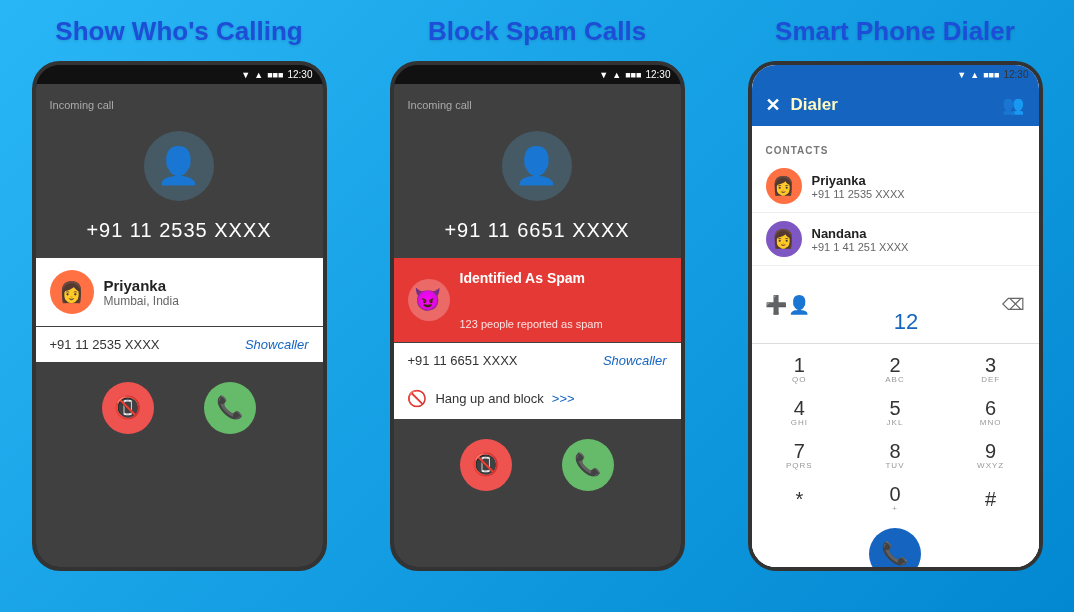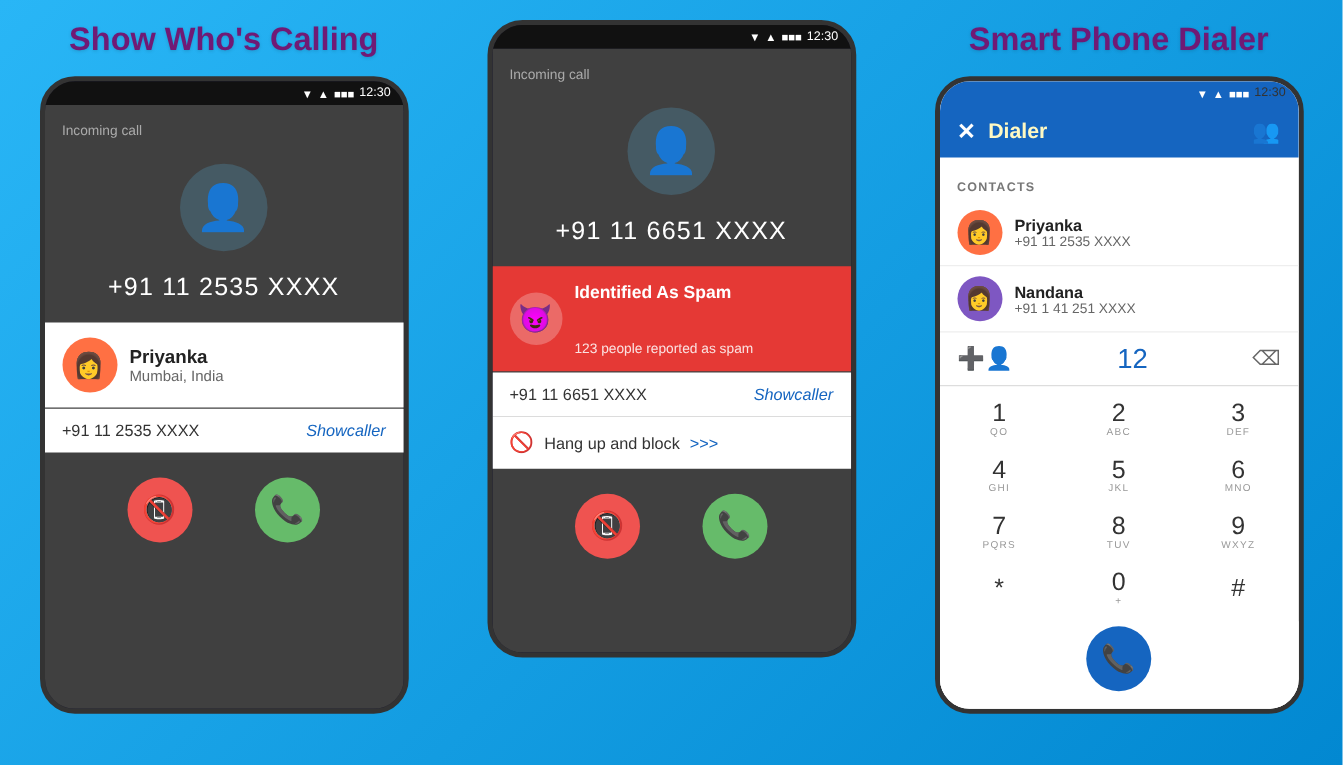--- a/index.html
+++ b/index.html
@@ -17,21 +17,21 @@
 
     .section {
       display: flex;
       flex-direction: column;
       align-items: center;
       width: 330px;
       height: 580px;
     }
 
     .section-title {
-      color: #701a75;
+      color: #1d4ed8;
       font-size: 26px;
       font-weight: bold;
       margin-bottom: 14px;
       text-align: right;
       text-shadow: 0 1px 3px rgba(0,0,0,0.15);
     }
 
     .phone-mockup {
       background: #1a1a2e;
       border-radius: 28px;
@@ -341,20 +341,21 @@
       color: #1565c0;
       font-size: 18px;
     }
 
     .dialer-input-val {
       flex: 1;
       text-align: center;
       font-size: 22px;
       color: #1565c0;
       font-weight: 300;
+      margin-top: 35px;
     }
 
     .backspace-icon {
       color: #666;
       font-size: 16px;
     }
 
     .dialpad {
       display: grid;
       grid-template-columns: repeat(3, 1fr);
@@ -429,20 +430,21 @@
       </div>
       <div class="call-buttons">
         <div class="call-btn decline-btn">📵</div>
         <div class="call-btn accept-btn">📞</div>
       </div>
     </div>
   </div>
 </div>
 
 <div class="section">
+  <div class="section-title">Block Spam Calls</div>
   <div class="phone-mockup">
     <div class="status-bar">
       <span style="color:white;font-size:9px">▼</span>
       <span style="color:white;font-size:9px">▲</span>
       <span style="color:white;font-size:9px">■■■</span>
       <span class="status-bar-text">12:30</span>
     </div>
     <div class="call-screen">
       <div class="incoming-label">Incoming call</div>
       <div class="avatar-circle">

